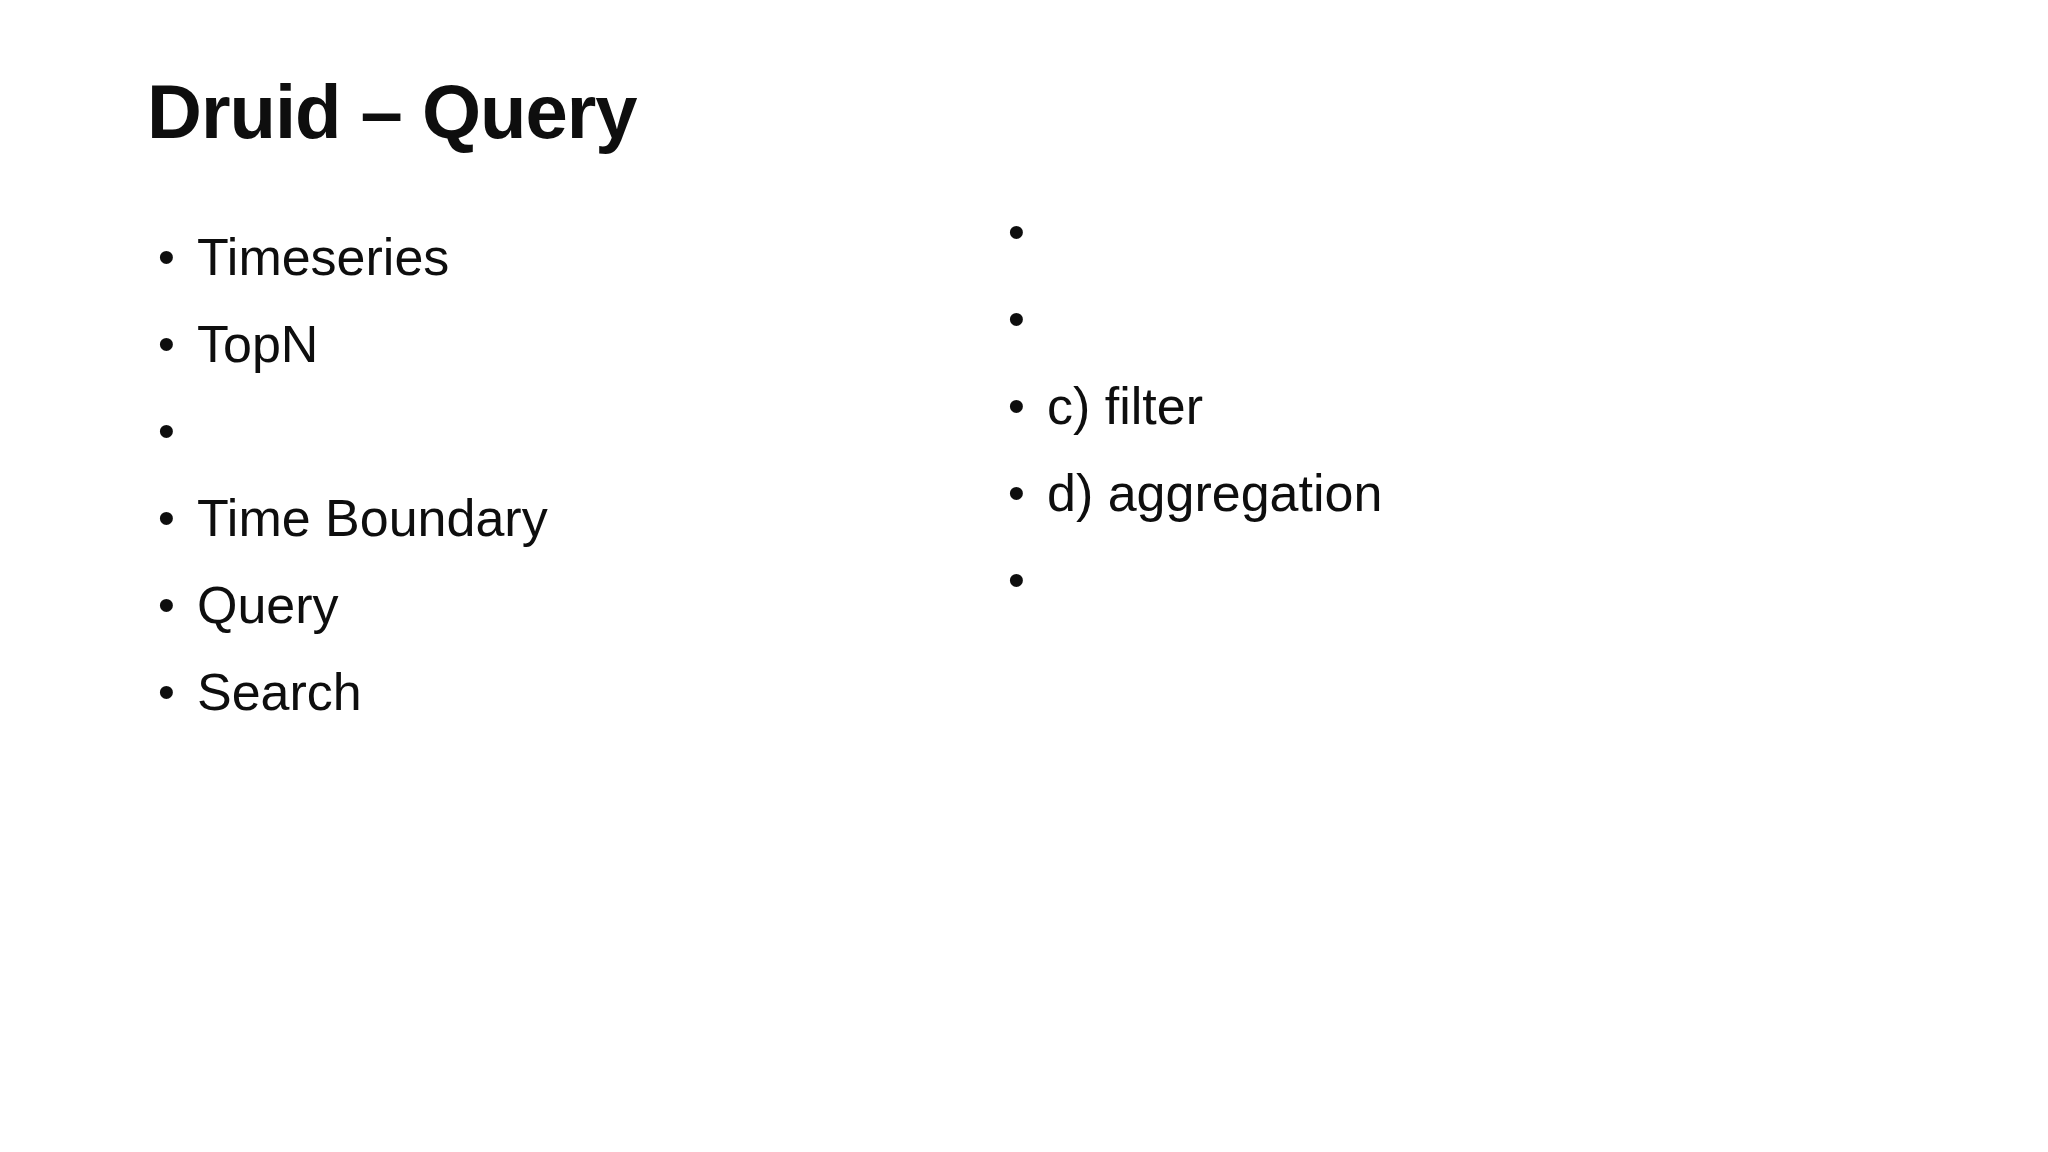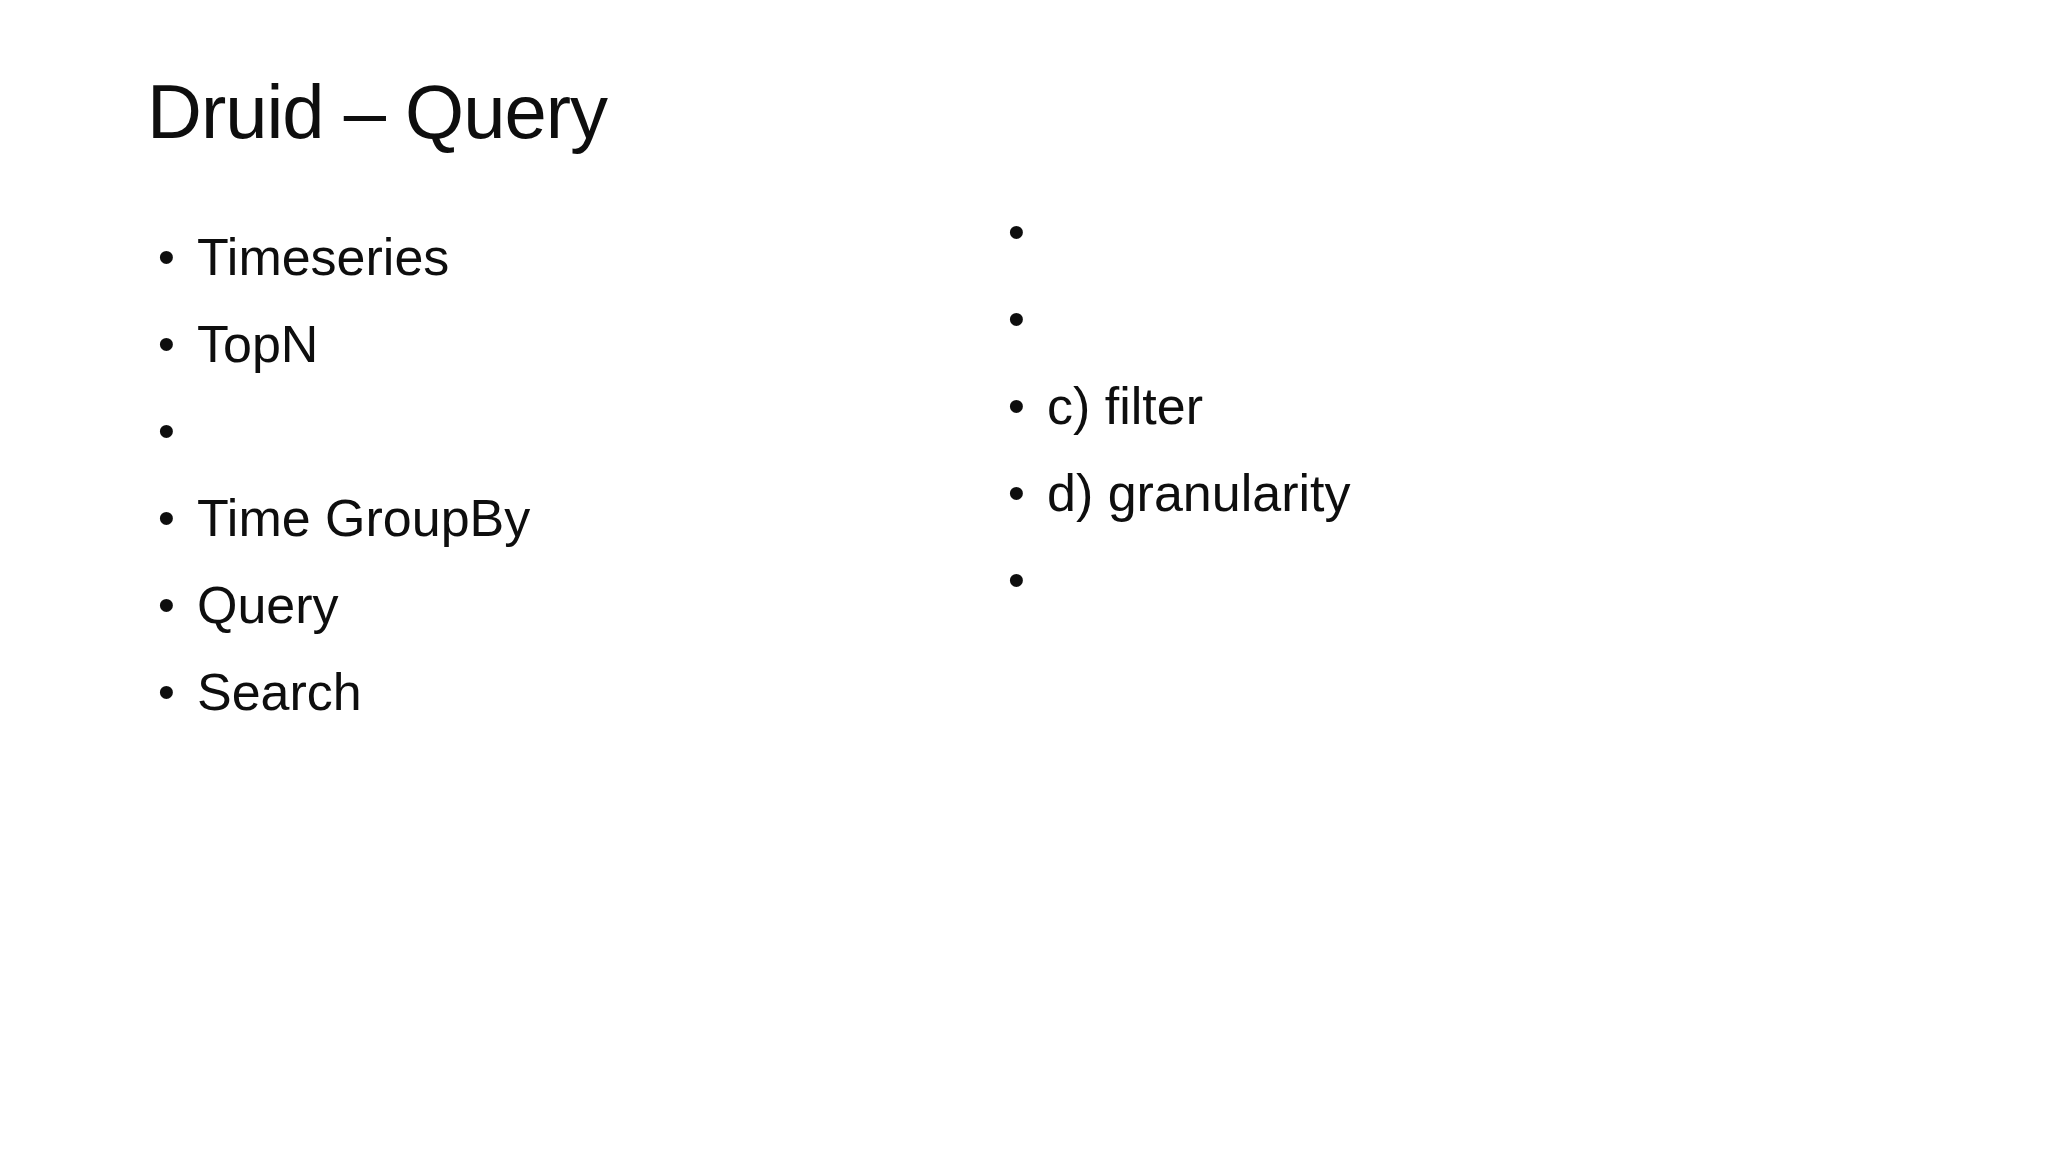--- a/index.html
+++ b/index.html
@@ -18,21 +18,21 @@
     height: 1152px;
     background: #ffffff;
     color: #0e0e0e;
   }
 
   .slide-title {
     position: absolute;
     left: 147px;
     top: 68px;
     font-size: 76px;
-    font-weight: 400;
+    font-weight: 700;
     letter-spacing: -1px;
     color: #0e0e0e;
     white-space: nowrap;
   }
 
   ul.bullet-list {
     position: absolute;
     list-style: none;
     margin: 0;
     padding: 0;
@@ -80,21 +80,21 @@
         <span class="bullet">•</span>
         <span class="li-text">TopN</span>
       </li>
 
       <li>
         <span class="bullet">•</span>
       </li>
 
       <li>
         <span class="bullet">•</span>
-        <span class="li-text">Time GroupBy</span>
+        <span class="li-text">Time Boundary</span>
       </li>
 
       <li>
         <span class="bullet">•</span>
         <span class="li-text">Query</span>
       </li>
 
       <li>
         <span class="bullet">•</span>
         <span class="li-text">Search</span>
@@ -111,21 +111,21 @@
         <span class="bullet">•</span>
       </li>
 
       <li>
         <span class="bullet">•</span>
         <span class="li-text">c) filter</span>
       </li>
 
       <li>
         <span class="bullet">•</span>
-        <span class="li-text">d) granularity</span>
+        <span class="li-text">d) aggregation</span>
       </li>
 
       <li>
         <span class="bullet">•</span>
       </li>
     </ul>
 
 </div>
 
 </body></html>

